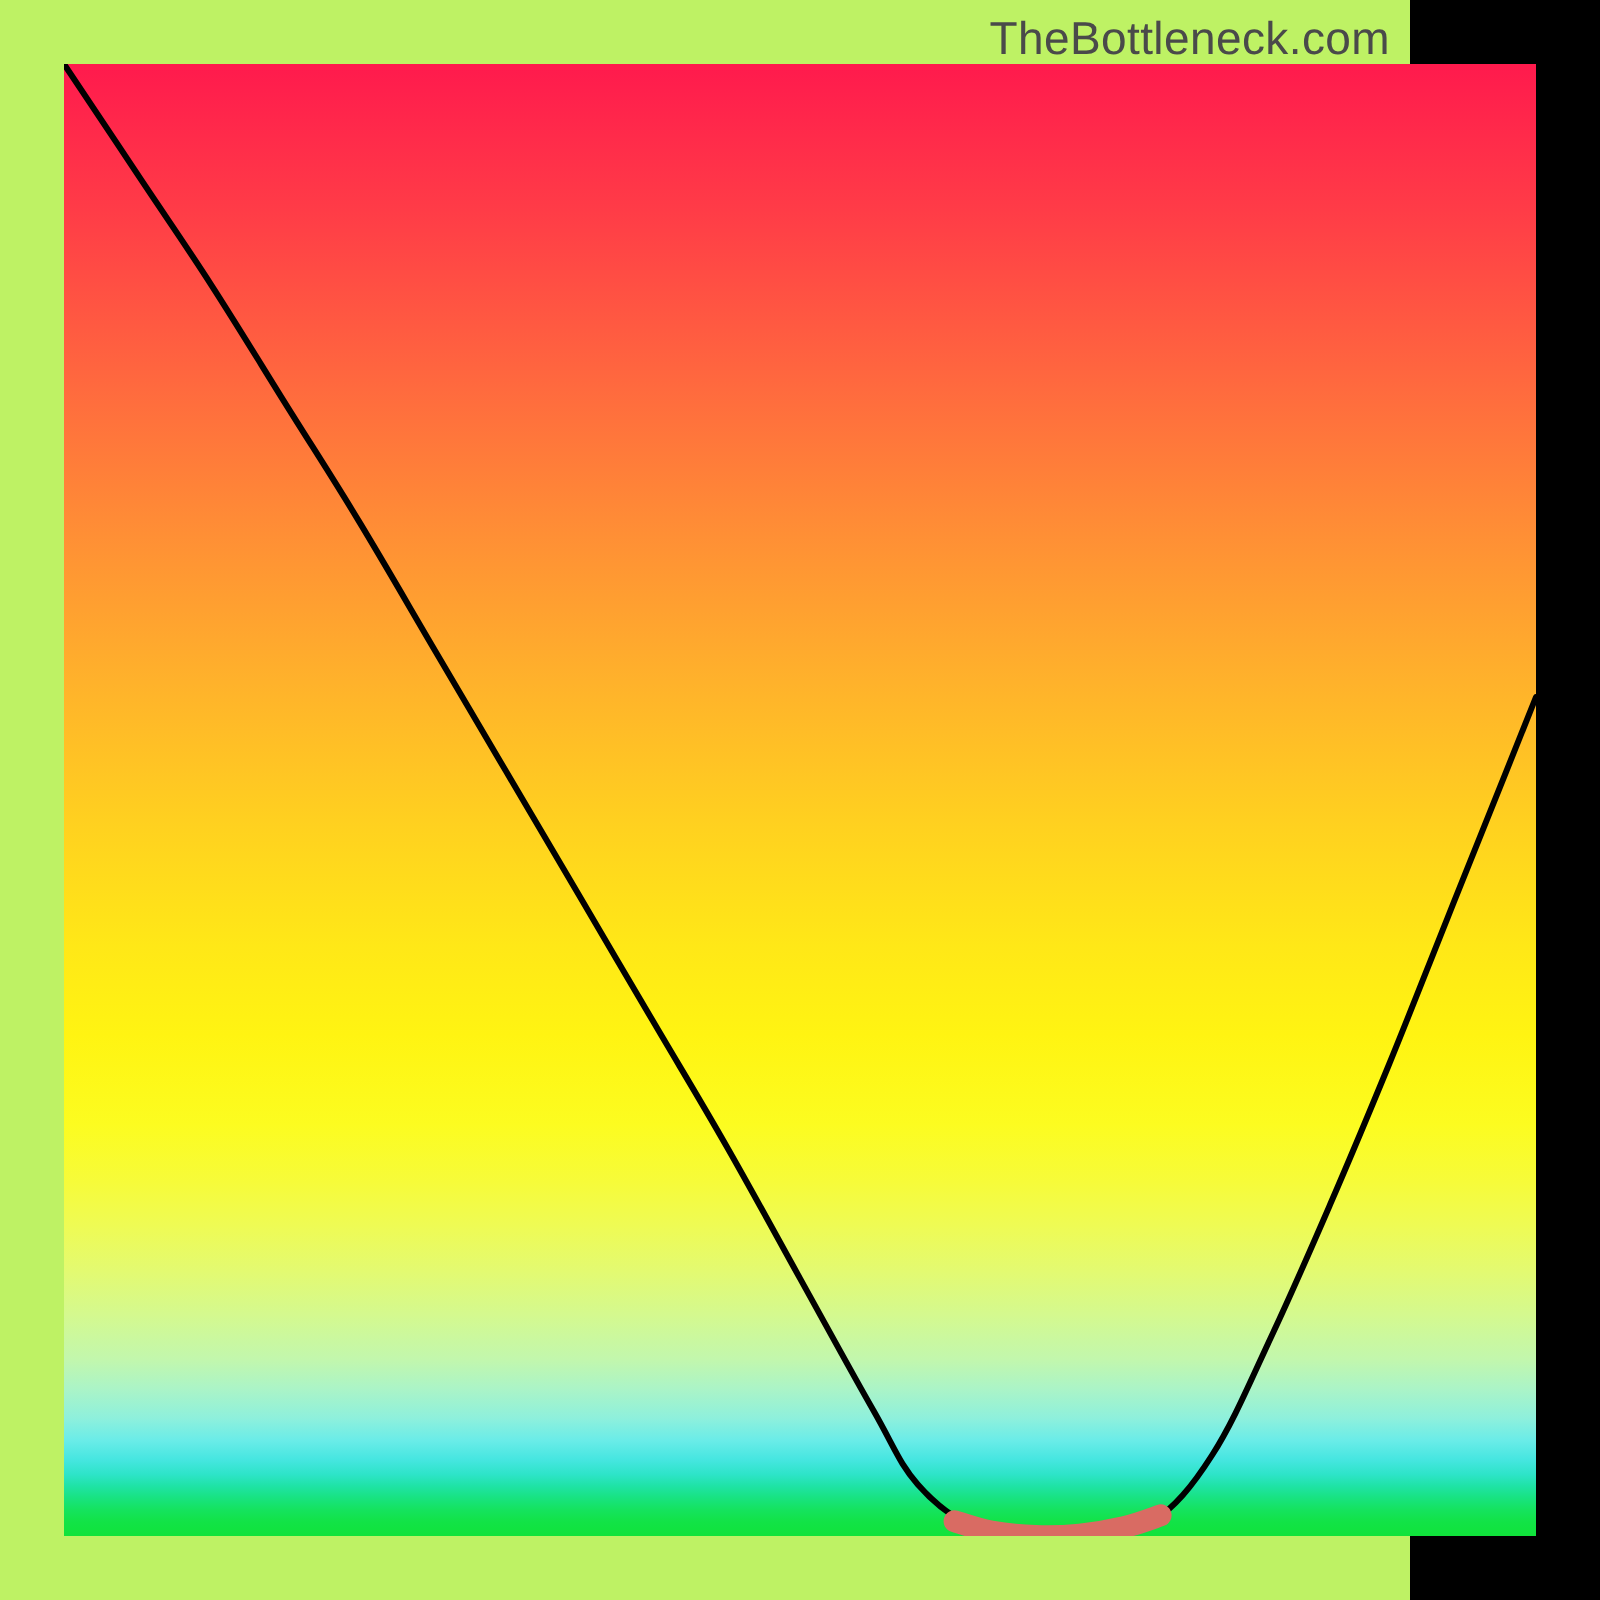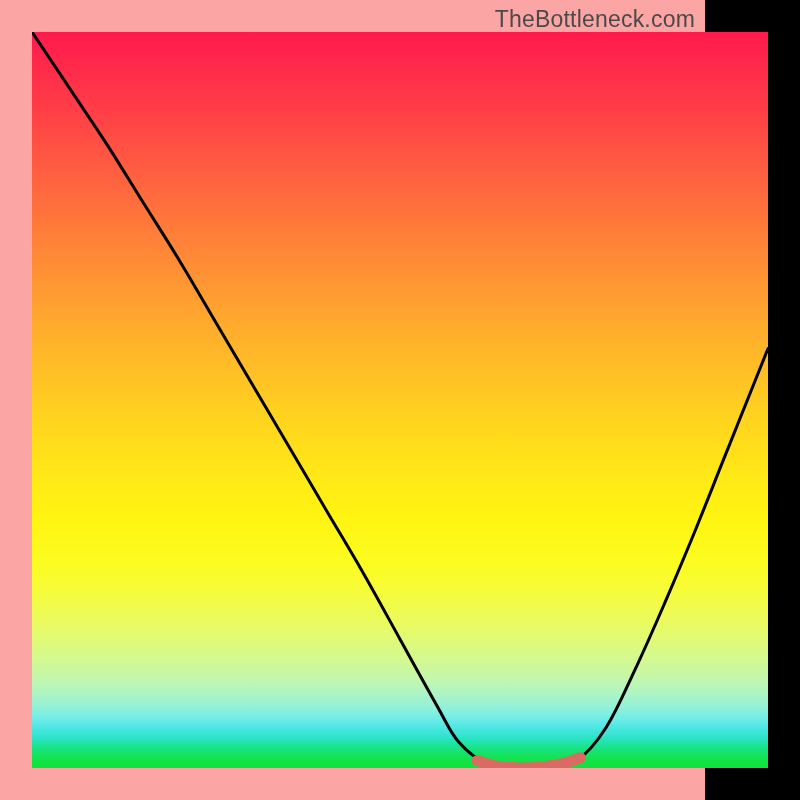--- a/index.html
+++ b/index.html
@@ -8,21 +8,21 @@
     width: 800px;
     height: 800px;
     overflow: hidden;
     background: #000;
     font-family: Arial, Helvetica, sans-serif;
   }
   .frame {
     position: relative;
     width: 705px;
     height: 800px;
-    background: #fca5a5;
+    background: #bef264;
   }
   .plot-area {
     position: absolute;
     left: 32px;
     top: 32px;
     width: 736px;
     height: 736px;
     background: linear-gradient(to bottom,
       #ff1a4d 0%,
       #ff3c47 10%,

